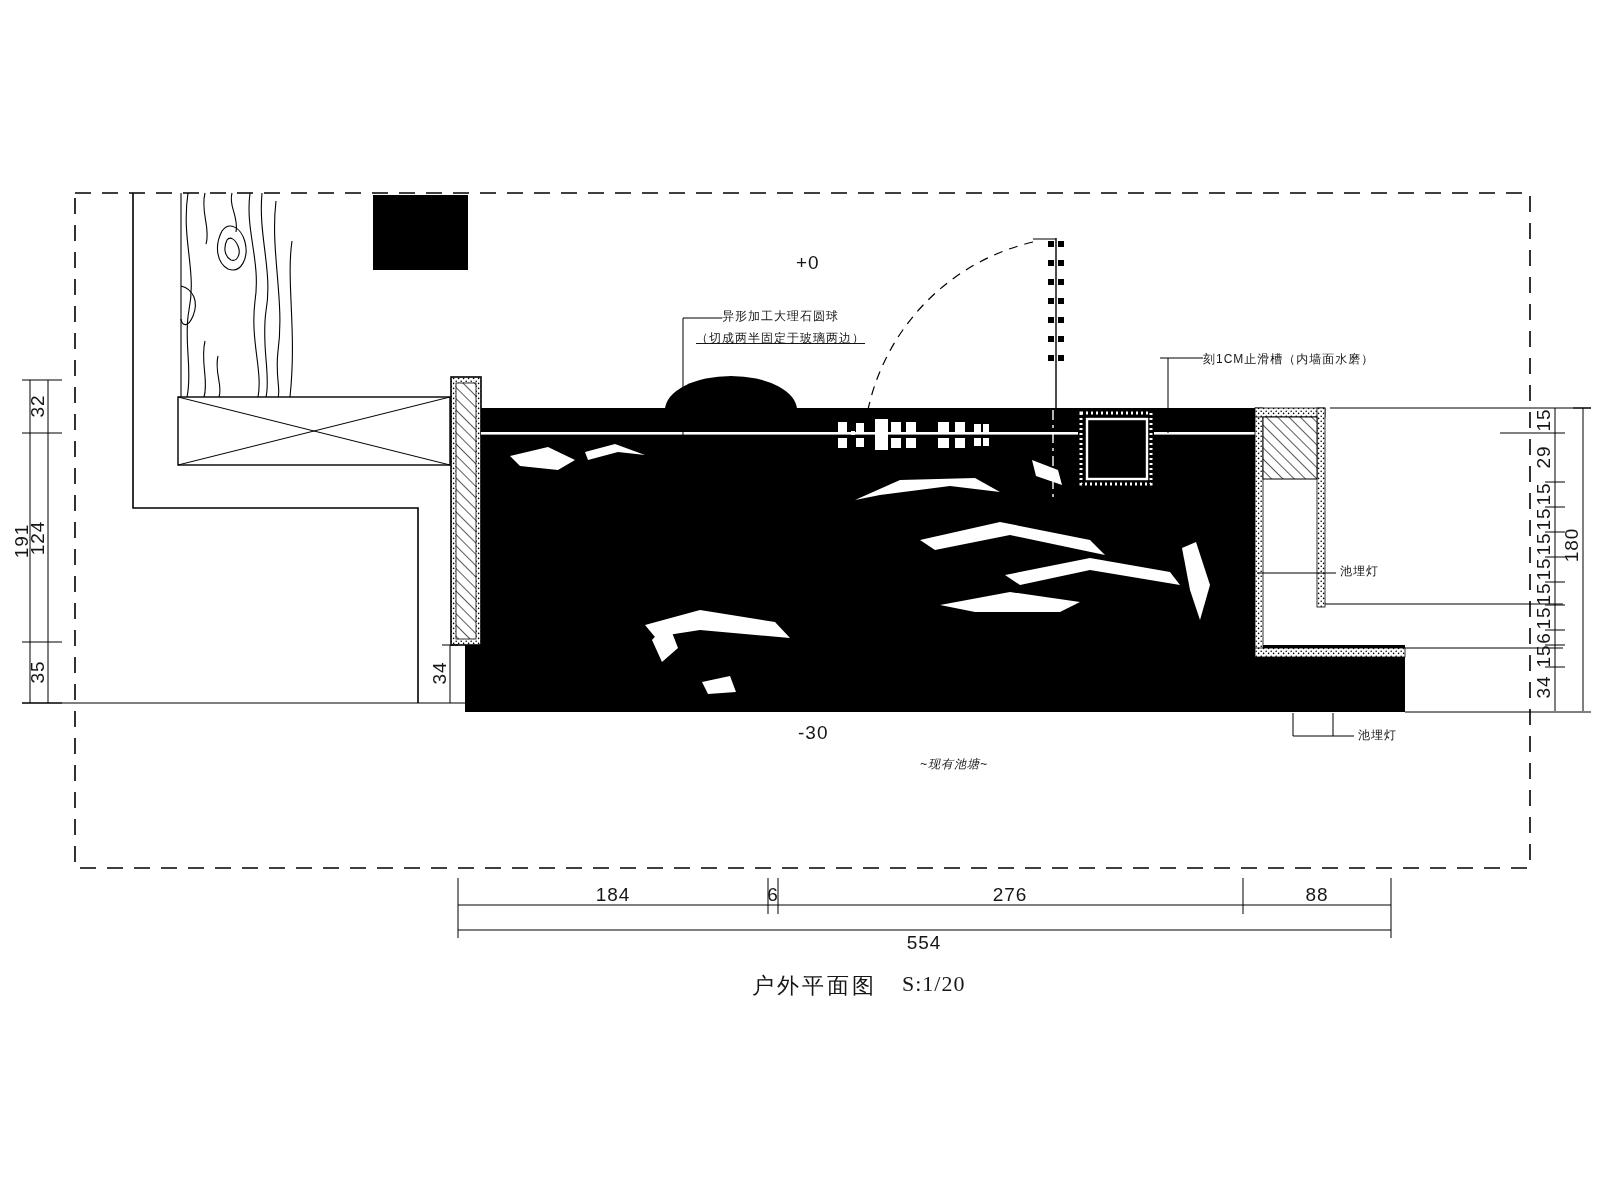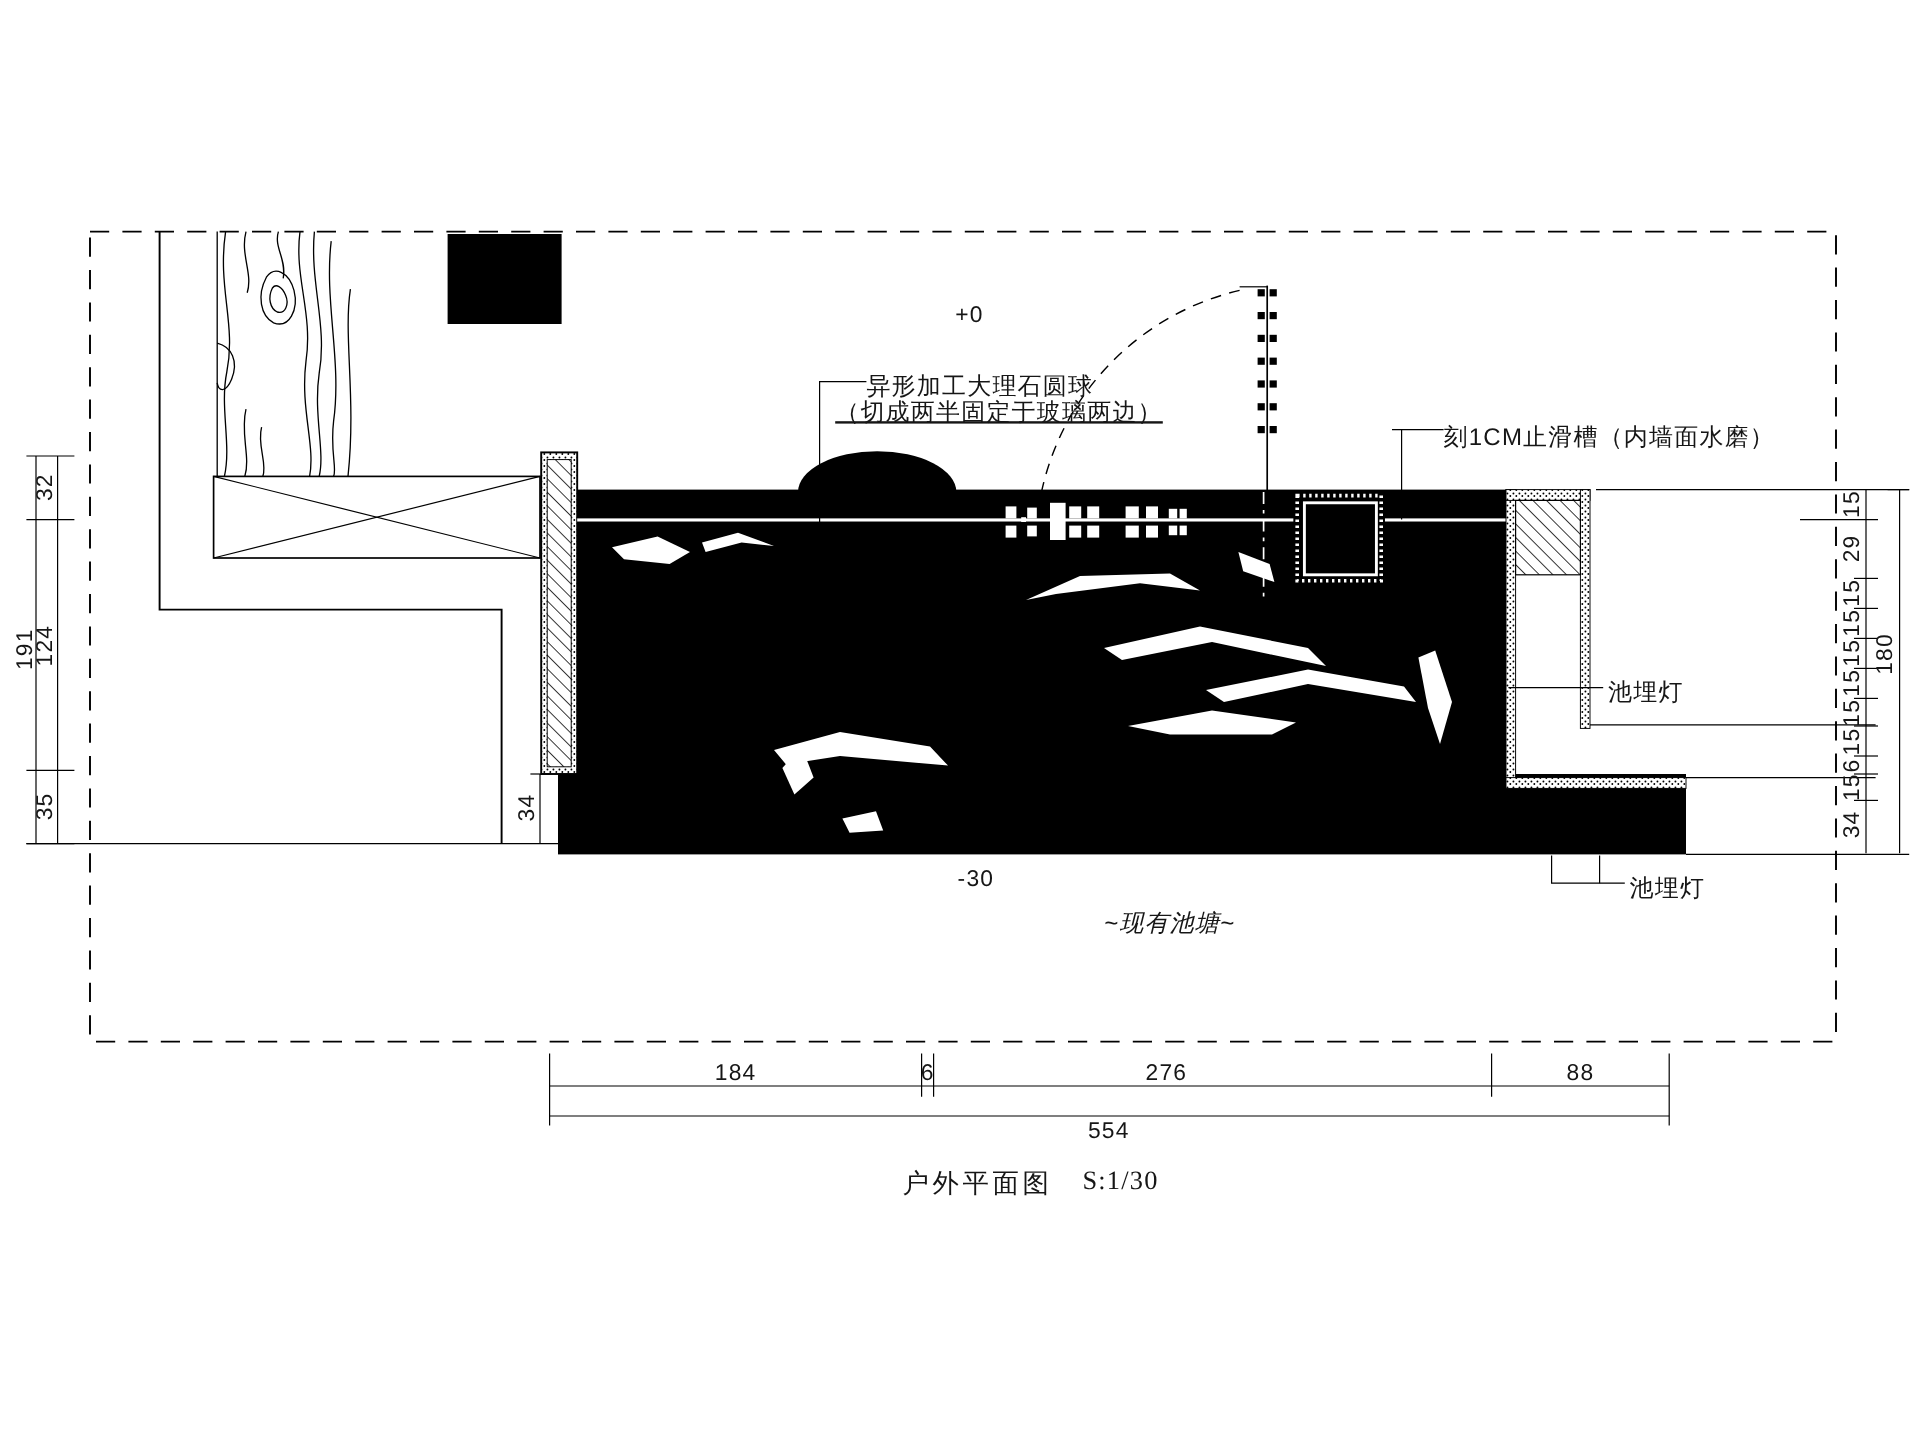--- a/index.html
+++ b/index.html
@@ -1,20 +1,20 @@
 <!DOCTYPE html>
 <html><head>
 <meta charset="utf-8">
 <style>
   html,body{margin:0;padding:0;background:#fff;}
   #page{position:relative;width:1600px;height:1200px;background:#ffffff;overflow:hidden;
         font-family:"Liberation Sans",sans-serif;color:#111;}
   #cad{position:absolute;left:0;top:0;z-index:0;}
   .lbl{position:absolute;z-index:2;white-space:nowrap;color:#161616;}
-  .ann{font-size:20px;letter-spacing:1px;}
+  .ann{font-size:12px;letter-spacing:1px;}
   .dim{font-size:19px;letter-spacing:1px;}
   .hc{transform:translate(-50%,0);}                 
   .vr{transform:translate(-50%,-50%) rotate(-90deg);} 
   .title{font-size:22px;letter-spacing:3px;font-family:Liberation Serif, serif;}
 </style>
 </head>
 <body>
 
 <div id="page">
 
@@ -211,25 +211,25 @@
 <div class="lbl ann" style="left:696px;top:330px;text-decoration:underline;">（切成两半固定于玻璃两边）</div>
 <div class="lbl ann" style="left:1203px;top:351px;">刻1CM止滑槽（内墙面水磨）</div>
 <div class="lbl ann" style="left:1340px;top:563px;">池埋灯</div>
 <div class="lbl ann" style="left:1358px;top:727px;">池埋灯</div>
 
 <div class="lbl dim" style="left:796px;top:252px;">+0</div>
 <div class="lbl dim" style="left:798px;top:722px;">-30</div>
 <div class="lbl ann" style="left:920px;top:756px;font-style:italic;">~现有池塘~</div>
 
 <div class="lbl title" style="left:752px;top:971px;">户外平面图</div>
-<div class="lbl title" style="left:902px;top:971px;letter-spacing:1px;">S:1/30</div>
+<div class="lbl title" style="left:902px;top:971px;letter-spacing:1px;">S:1/20</div>
 
 <div class="lbl dim hc" style="left:613px;top:884px;">184</div>
 <div class="lbl dim hc" style="left:773px;top:884px;">6</div>
-<div class="lbl dim hc" style="left:972px;top:884px;">276</div>
+<div class="lbl dim hc" style="left:1010px;top:884px;">276</div>
 <div class="lbl dim hc" style="left:1317px;top:884px;">88</div>
 <div class="lbl dim hc" style="left:924px;top:932px;">554</div>
 
 <div class="lbl dim vr" style="left:38px;top:406px;">32</div>
 <div class="lbl dim vr" style="left:38px;top:538px;">124</div>
 <div class="lbl dim vr" style="left:38px;top:672px;">35</div>
 <div class="lbl dim vr" style="left:22px;top:541px;">191</div>
 
 <div class="lbl dim vr" style="left:1544px;top:420px;">15</div>
 <div class="lbl dim vr" style="left:1544px;top:457px;">29</div>

